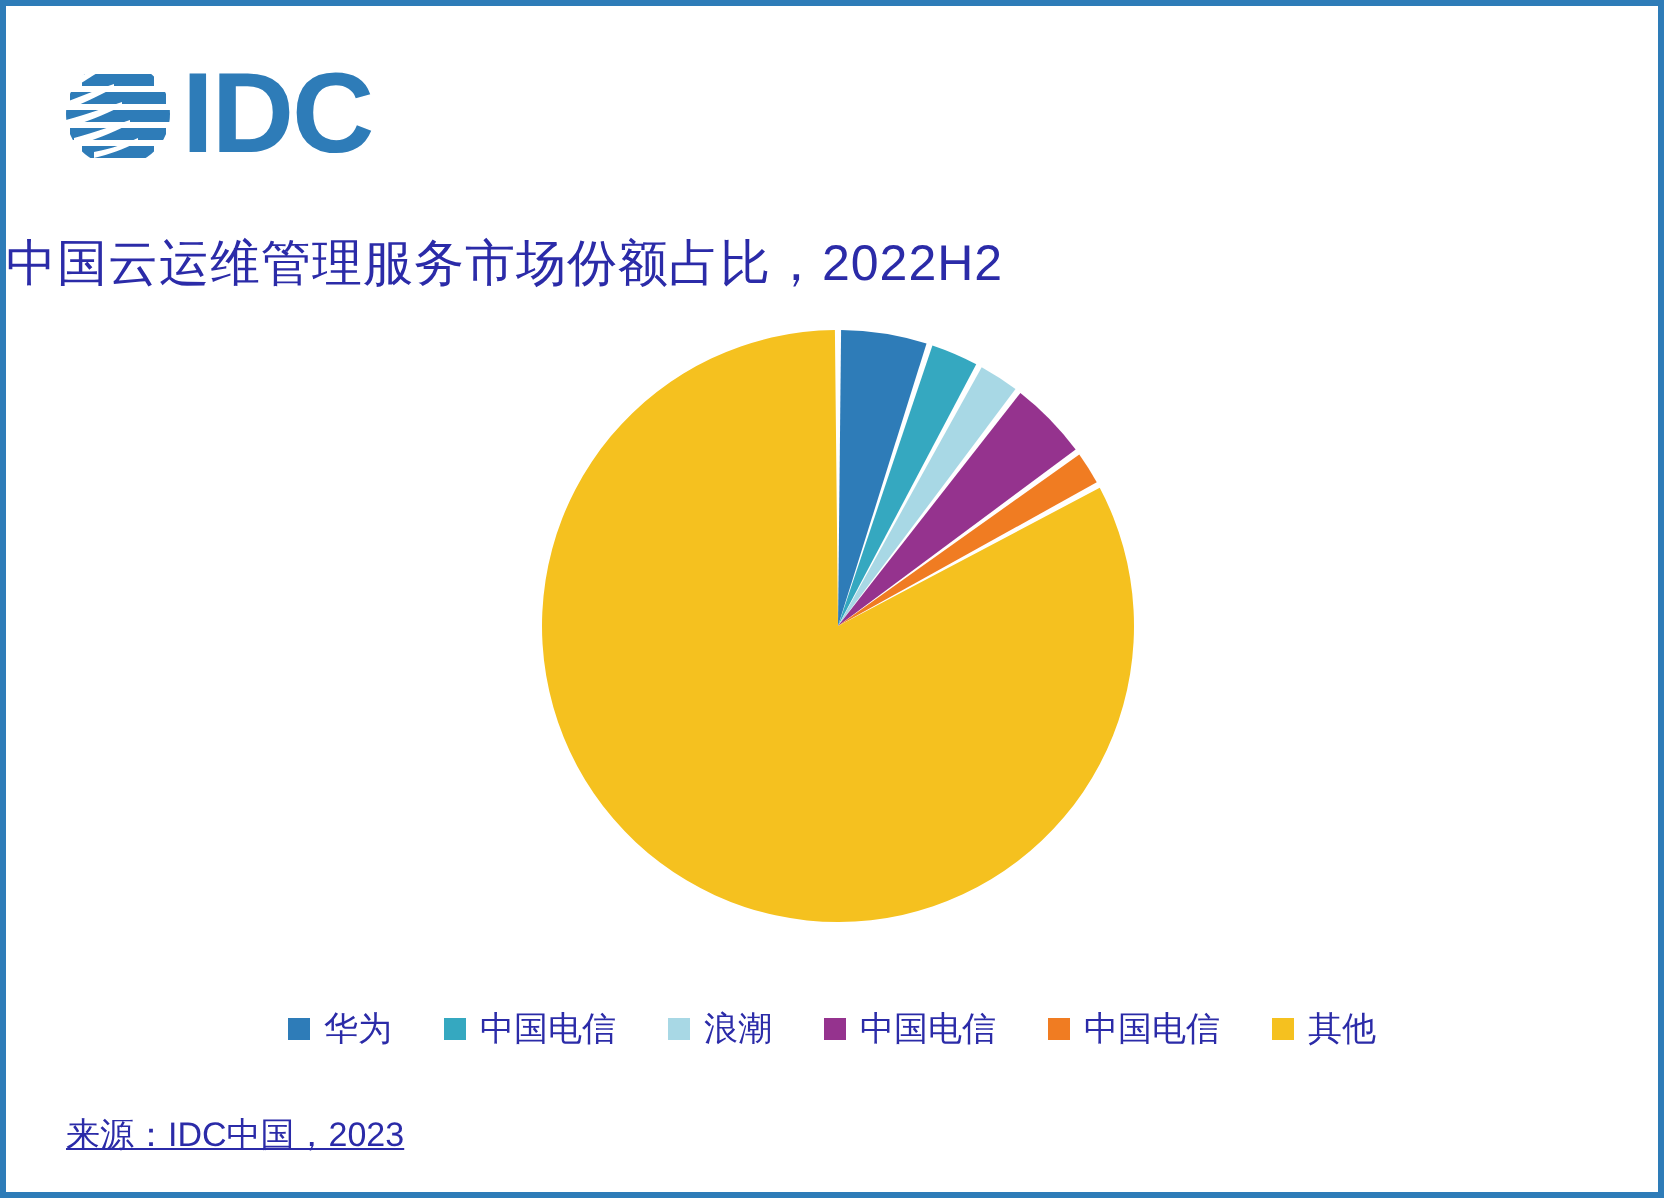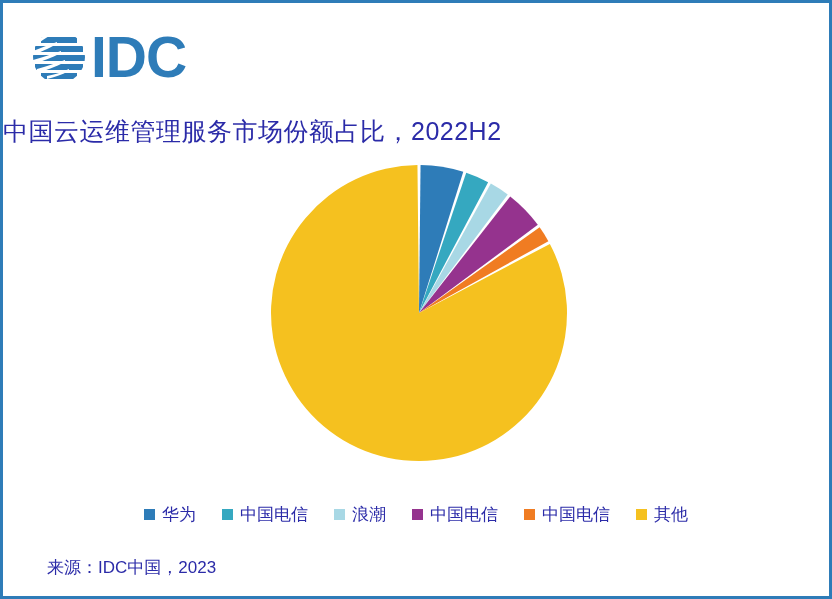--- a/index.html
+++ b/index.html
@@ -89,25 +89,26 @@
   .legend-label {
     font-size: 17px;
     color: #2B2BA8;
     line-height: 1;
     white-space: nowrap;
   }
 
   
   #source {
     position: absolute;
-    left: 44px;
+    left: 30px;
     top: 553px;
     font-size: 17px;
     color: #2B2BA8;
     white-space: nowrap;
+    text-decoration: underline;
   }
 </style>
 </head>
 <body>
 
 <div id="page">
 
   <div id="logo">
     <span>
       <svg id="logo-mark" width="56" height="56" viewBox="0 0 56 56" aria-hidden="true">

